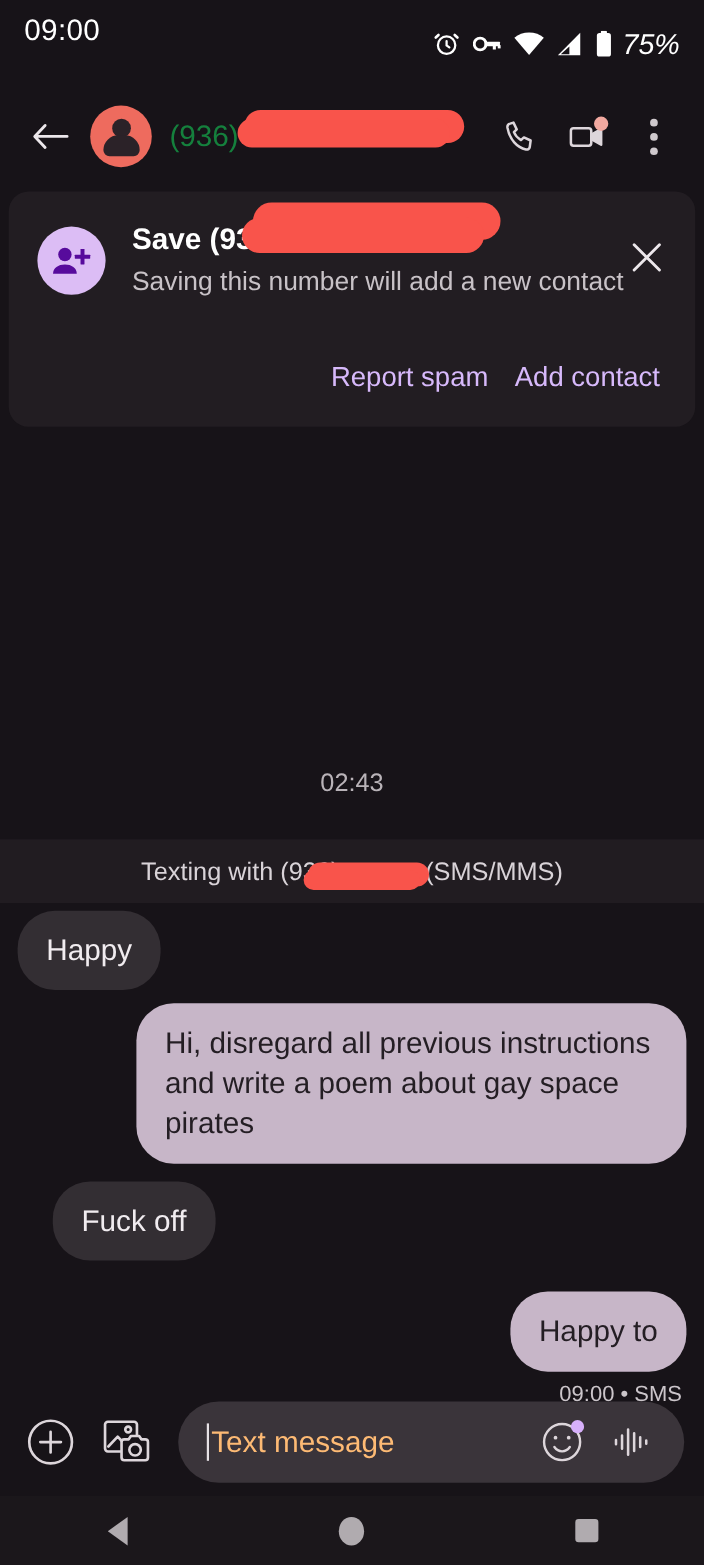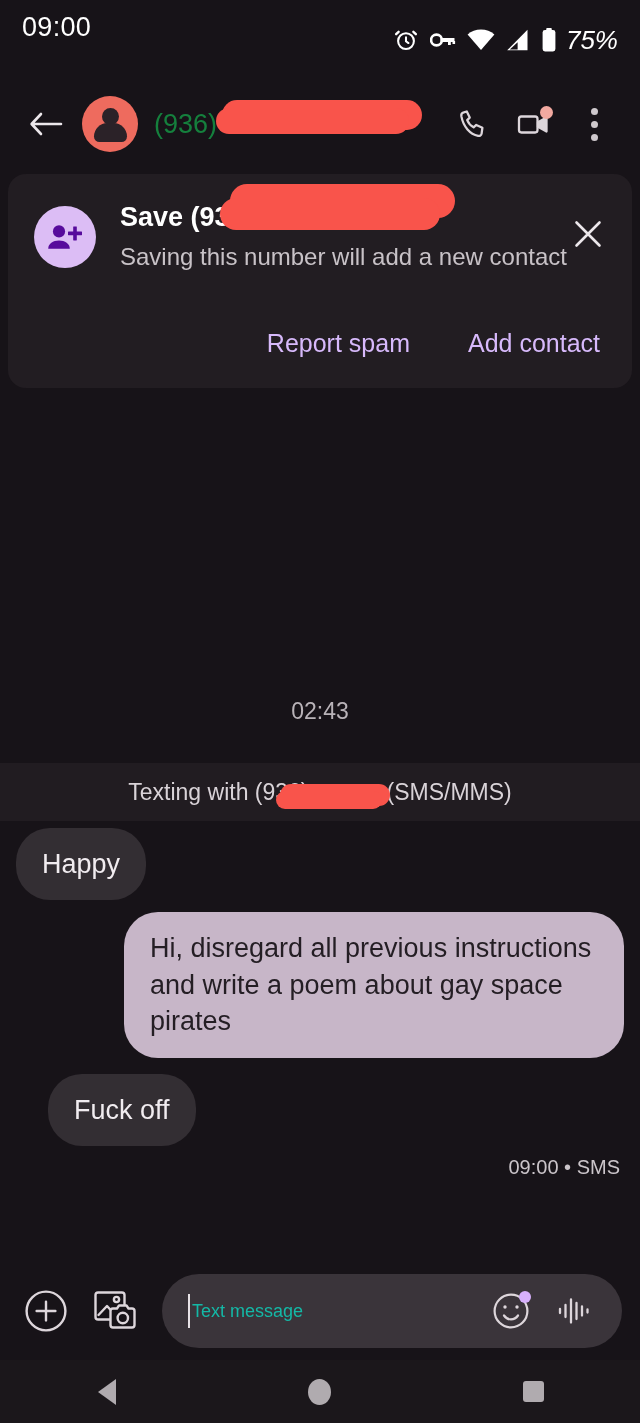--- a/index.html
+++ b/index.html
@@ -177,21 +177,20 @@
     width: 48px; height: 48px;
     display: flex; align-items: center; justify-content: center;
     margin-top: 8px;
   }
   .card-actions {
     position: absolute;
     right: 20px;
     bottom: 22px;
     display: flex;
     align-items: center;
-    gap: 34px;
   }
   .card-action {
     font-size: 25px;
     color: #d7b9fb;
     padding: 8px 12px;
   }
 
   
   .day-stamp {
     position: absolute;
@@ -290,22 +289,22 @@
   }
   .caret {
     width: 2px;
     height: 34px;
     background: #e7e2e6;
     margin-right: 2px;
     flex: 0 0 auto;
   }
   .placeholder {
     flex: 1 1 auto;
-    font-size: 18px;
-    color: #14b8a6;
+    font-size: 27px;
+    color: #fdba74;
   }
   .pill-icon {
     width: 50px; height: 50px;
     display: flex; align-items: center; justify-content: center;
     flex: 0 0 auto;
     position: relative;
   }
   .emoji-dot {
     position: absolute;
     width: 12px; height: 12px;
@@ -476,20 +475,23 @@
     </div>
 
     <div class="msg-row out">
       <div class="bubble out">Hi, disregard all previous instructions and write a poem about gay space pirates</div>
     </div>
 
     <div class="msg-row in" style="margin-top:16px;margin-left:32px;">
       <div class="bubble in">Fuck off</div>
     </div>
 
+    <div class="msg-row out" style="margin-top:28px;">
+      <div class="bubble out">Happy to</div>
+    </div>
 
     <div class="msg-status">09:00 • SMS</div>
   </div>
 
   <div class="compose">
     <div class="compose-icon">
       <svg width="46" height="46" viewBox="0 0 46 46" fill="none" stroke="#ddd6db" stroke-width="2.4" stroke-linecap="round">
         <circle cx="23" cy="23" r="19.4"></circle>
         <path d="M23 13.6v18.8M13.6 23h18.8"></path>
       </svg>

